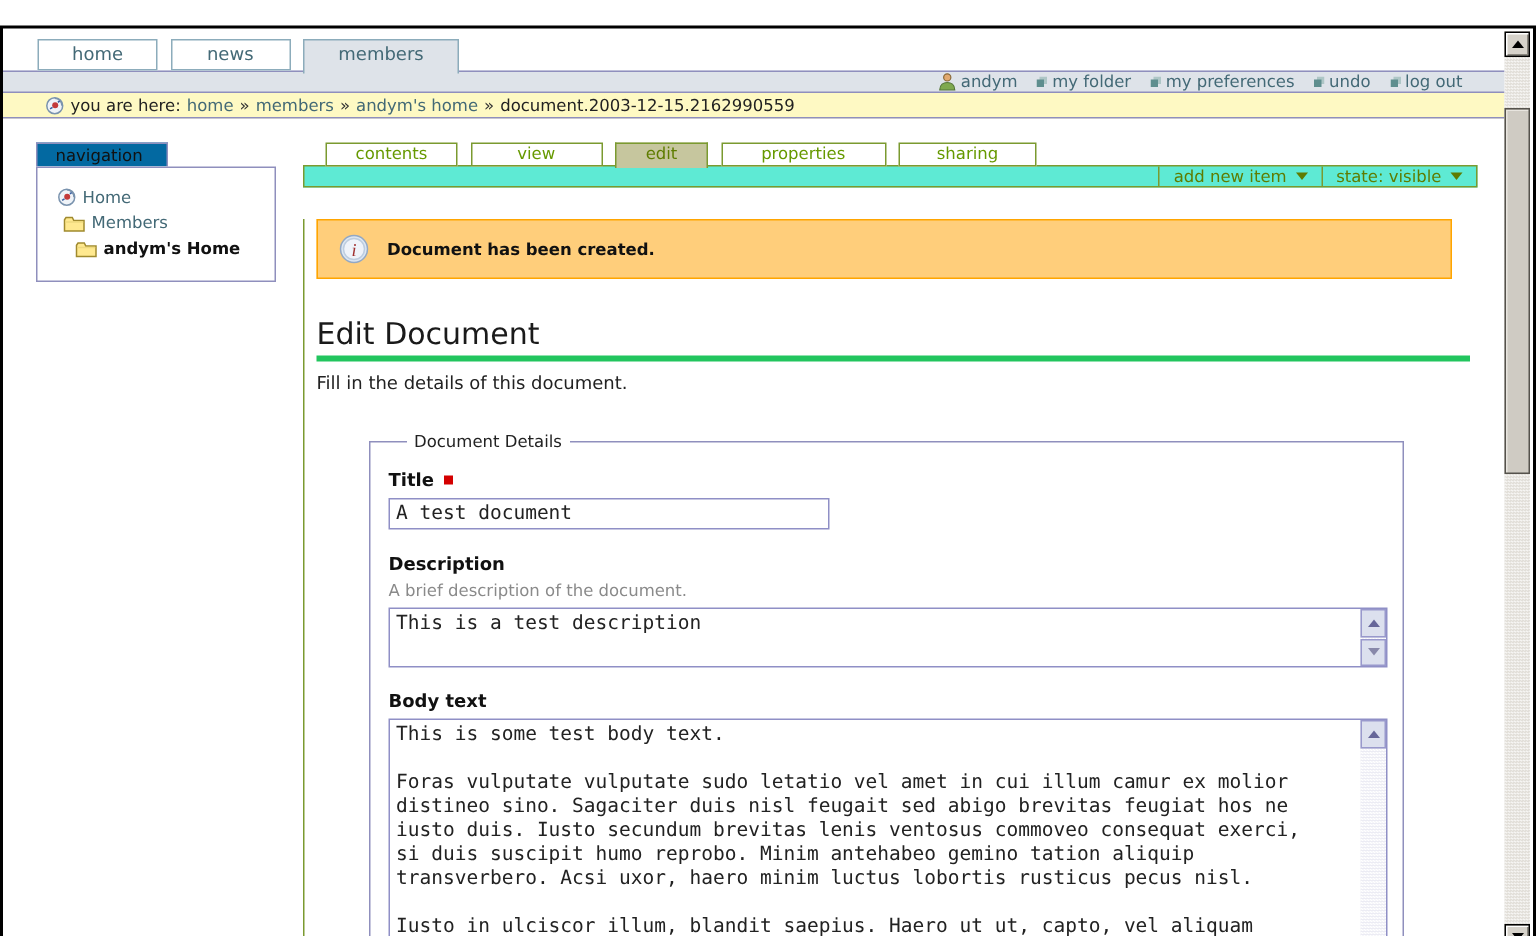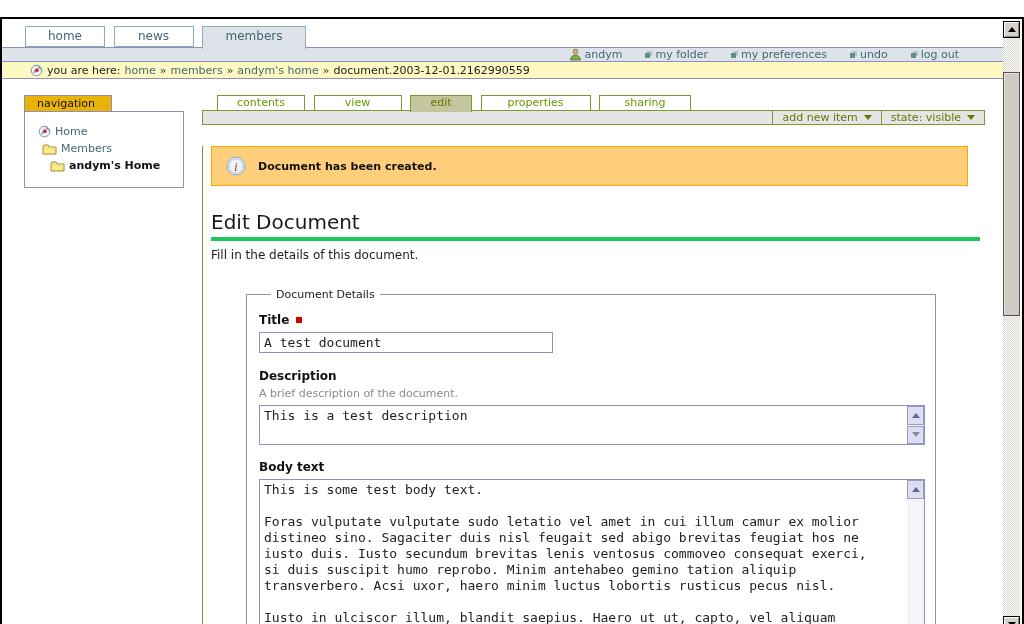--- a/index.html
+++ b/index.html
@@ -12,56 +12,56 @@
   
   .gtabs { padding:7px 0 0 23px; height:29px; position:relative; z-index:3; }
   .gtab { display:inline-block; text-align:center; font-size:12px; color:#436976; background:#fff;
           border:1px solid #8CACBB; height:21px; line-height:19px; margin-right:5px; cursor:pointer; }
   .gtab.home, .gtab.news { width:80px; }
   .gtab.members { width:104px; background:#DEE3E9; border-bottom:none; height:23px; position:relative; top:0; }
 
   
   .pbar { position:relative; margin-top:-1px; height:15px; background:#DEE3E9;
           border-top:1px solid #8F8FBD; border-bottom:1px solid #8F8FBD;
-          display:flex; justify-content:flex-end; align-items:center; gap:23px; padding-right:44px; z-index:2; }
+          display:flex; justify-content:flex-end; align-items:center; gap:13px; padding-right:28px; z-index:2; }
   .pbar a { color:#436976; text-decoration:none; display:inline-flex; align-items:center; gap:3px; cursor:pointer; }
 
   
   .crumbs { height:17px; display:flex; align-items:center; gap:4px; padding-left:28px;
             border-bottom:1px solid #8F8FBD; background:#fef9c3; }
   .crumbs .lbl { color:#222; }
   .crumbs a { color:#436976; text-decoration:none; cursor:pointer; }
   .crumbs .sep { color:#333; }
   .crumbs .cur { color:#222; }
 
   
   .main { position:relative; }
 
   
   .nav { position:absolute; left:22px; top:16px; width:160px; }
-  .nav-tab { width:88px; height:16px; line-height:15px; background:#eab308; border:1px solid #8F8FBD;
+  .nav-tab { width:88px; height:16px; line-height:15px; background:#0369a1; border:1px solid #8F8FBD;
              border-bottom:none; padding-left:12px; color:#111; }
   .nav-box { border:1px solid #8F8FBD; background:#fff; padding:11px 0 13px 0; }
   .nav-row { display:flex; align-items:center; gap:4px; height:17px; }
   .nav-row.r0 { padding-left:13px; }
   .nav-row.r1 { padding-left:17px; }
   .nav-row.r2 { padding-left:25px; }
   .nav-row a { color:#436976; text-decoration:none; cursor:pointer; }
   .nav-row.r2 a { color:#111; font-weight:bold; font-size:11px; }
 
   
   .content { margin-left:200px; margin-right:18px; padding-top:16px; }
   .ctabs { padding-left:15px; height:16px; position:relative; z-index:1; }
   .ctab { display:inline-block; text-align:center; font-size:11px; color:#669900; background:#fff;
           border:1px solid #7B9A30; height:16px; line-height:14px; margin-right:5px; cursor:pointer; }
   .ctab.t-contents { width:88px; } .ctab.t-view { width:88px; } .ctab.t-edit { width:62px; }
   .ctab.t-properties { width:110px; } .ctab.t-sharing { width:92px; }
   .ctab.active { background:#C6C69E; border-bottom:none; height:17px; color:#5E7C00; }
 
-  .abar { margin-top:-1px; height:15px; background:#e5e5e5; border:1px solid #7B9A30;
+  .abar { margin-top:-1px; height:15px; background:#5eead4; border:1px solid #7B9A30;
           display:flex; justify-content:flex-end; align-items:stretch; }
   .abar .dd { display:flex; align-items:center; gap:6px; padding:0 9px; border-left:1px solid #7B9A30;
               color:#5E7C00; cursor:pointer; }
   .arrow-dn { width:0; height:0; border-left:4px solid transparent; border-right:4px solid transparent;
               border-top:5px solid #5E7C00; }
 
   .cbody { border-left:1px solid #7B9A30; padding-left:8px; min-height:520px; }
 
   .msg { margin-top:21px; margin-right:17px; height:40px; background:#FFCE7B; border:1px solid #FFA500;
          display:flex; align-items:center; }
@@ -182,21 +182,21 @@
             <path d="M3.4 8.6 L5 7.6 M8.6 4.2 L9.8 3.4" stroke="#3A5FA0" stroke-width="1.1"></path>
           </svg>
       </span>
       <span class="lbl">you are here:</span>
       <a>home</a>
       <span class="sep">»</span>
       <a>members</a>
       <span class="sep">»</span>
       <a>andym's home</a>
       <span class="sep">»</span>
-      <span class="cur">document.2003-12-01.2162990559</span>
+      <span class="cur">document.2003-12-15.2162990559</span>
     </div>
 
     <div class="main">
 
       <div class="nav">
         <div class="nav-tab">navigation</div>
         <div class="nav-box">
           <div class="nav-row r0">
             <span class="icon">
               <svg width="13" height="13" viewBox="0 0 13 13">

